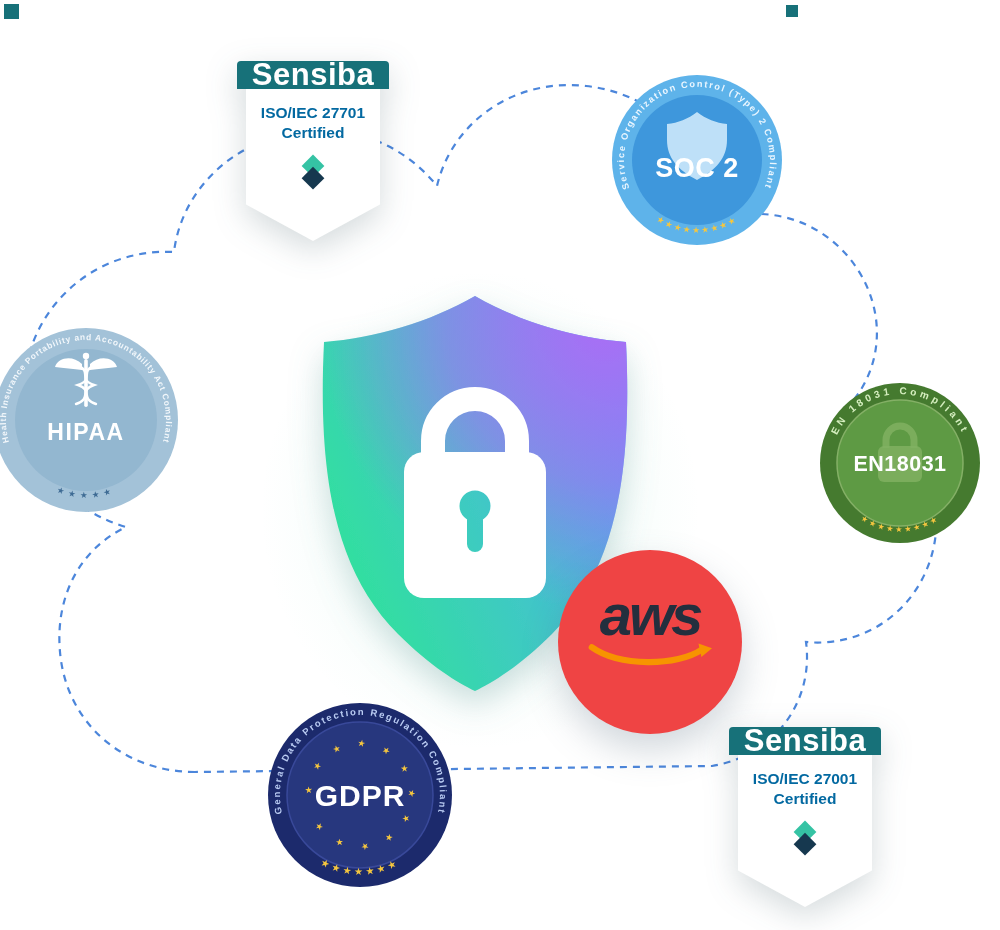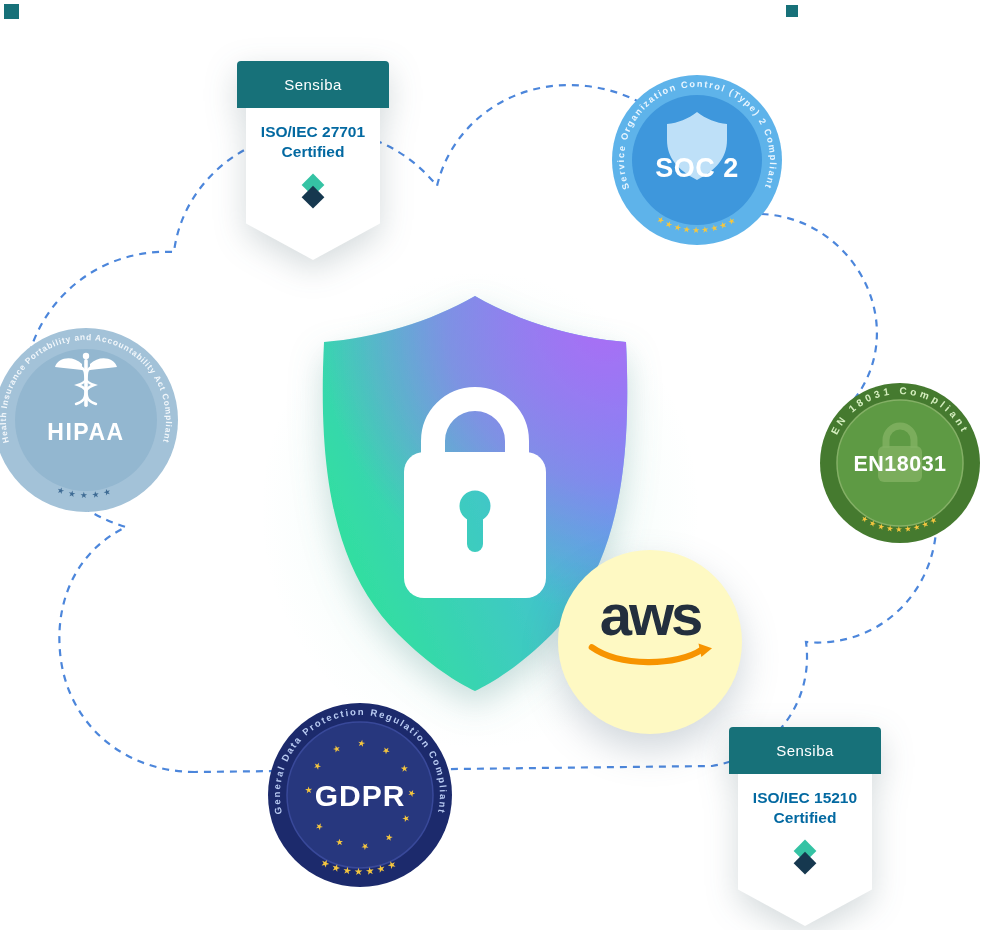--- a/index.html
+++ b/index.html
@@ -58,40 +58,40 @@
   .gdpr-stars { font-size:10px; fill:var(--star_yellow,#F5C63F); letter-spacing:3px; }
   .gdpr-eu { font-size:9px; fill:var(--star_yellow,#F5C63F); letter-spacing:16px; }
 
   .caduceus .snake { fill:none; stroke:#fff; stroke-width:2.4; stroke-linecap:round; }
 
   
   .sensiba { position:absolute; width:152px; filter:drop-shadow(0 10px 16px rgba(40,70,80,.20)); z-index:4; }
   .s1 { left:237px; top:61px; }
   .s2 { left:729px; top:727px; }
   .s-hdr {
-    height:47px; background:var(--teal_header,#177179); border-radius:4px 4px 0 0;
-    color:#fff; font-size:15px; font-weight:400; letter-spacing:.5px;
+    height:28px; background:var(--teal_header,#177179); border-radius:4px 4px 0 0;
+    color:#fff; font-size:31px; font-weight:700; letter-spacing:.5px;
     display:flex; align-items:center; justify-content:center;
   }
   .s-body {
     width:134px; margin:0 auto; background:#fff; height:152px; box-sizing:border-box;
     clip-path:polygon(0 0,100% 0,100% 76%,50% 100%,0 76%);
     text-align:center; padding-top:14px;
   }
   .s-title,.s-sub { font-size:15.5px; font-weight:700; color:#0369a1; line-height:1.3; }
   .s-logo { width:36px; height:42px; margin-top:8px; }
   .d-top { fill:var(--diamond_teal,#35C3A4); }
   .d-bot { fill:var(--diamond_navy,#16384F); }
 
   
   .aws {
     position:absolute; left:558px; top:550px; width:184px; height:184px;
-    background:#fef9c3; border-radius:50%; z-index:3;
+    background:#ef4444; border-radius:50%; z-index:3;
     box-shadow:0 16px 36px rgba(90,110,130,.28);
-    display:flex; flex-direction:column; align-items:center;
+    display:flex; flex-direction:column; align-items:center;font-style:italic;
   }
   .aws-text { margin-top:36px; font-size:58px; font-weight:700; letter-spacing:-3px; color:var(--aws_dark,#232F3E); line-height:1; }
   .aws-smile { width:126px; height:30px; margin-top:-2px; }
   .aws-smile .smile { stroke:var(--aws_orange,#F79400); stroke-width:6.5; fill:none; stroke-linecap:round; }
   .aws-smile .arrow { fill:var(--aws_orange,#F79400); }
 </style>
 </head>
 <body>
 
 <div class="stage">
@@ -207,21 +207,21 @@
       <svg class="s-logo" viewBox="-20 -24 40 48">
         <polygon class="d-top" points="0,-20 13,-7 0,6 -13,-7"></polygon>
         <polygon class="d-bot" points="0,-6 13,7 0,20 -13,7"></polygon>
       </svg>
     </div>
   </div>
 
   <div class="sensiba s2">
     <div class="s-hdr">Sensiba</div>
     <div class="s-body">
-      <div class="s-title">ISO/IEC 15210</div>
+      <div class="s-title">ISO/IEC 27001</div>
       <div class="s-sub">Certified</div>
       <svg class="s-logo" viewBox="-20 -24 40 48">
         <polygon class="d-top" points="0,-20 13,-7 0,6 -13,-7"></polygon>
         <polygon class="d-bot" points="0,-6 13,7 0,20 -13,7"></polygon>
       </svg>
     </div>
   </div>
 
 </div>
 

